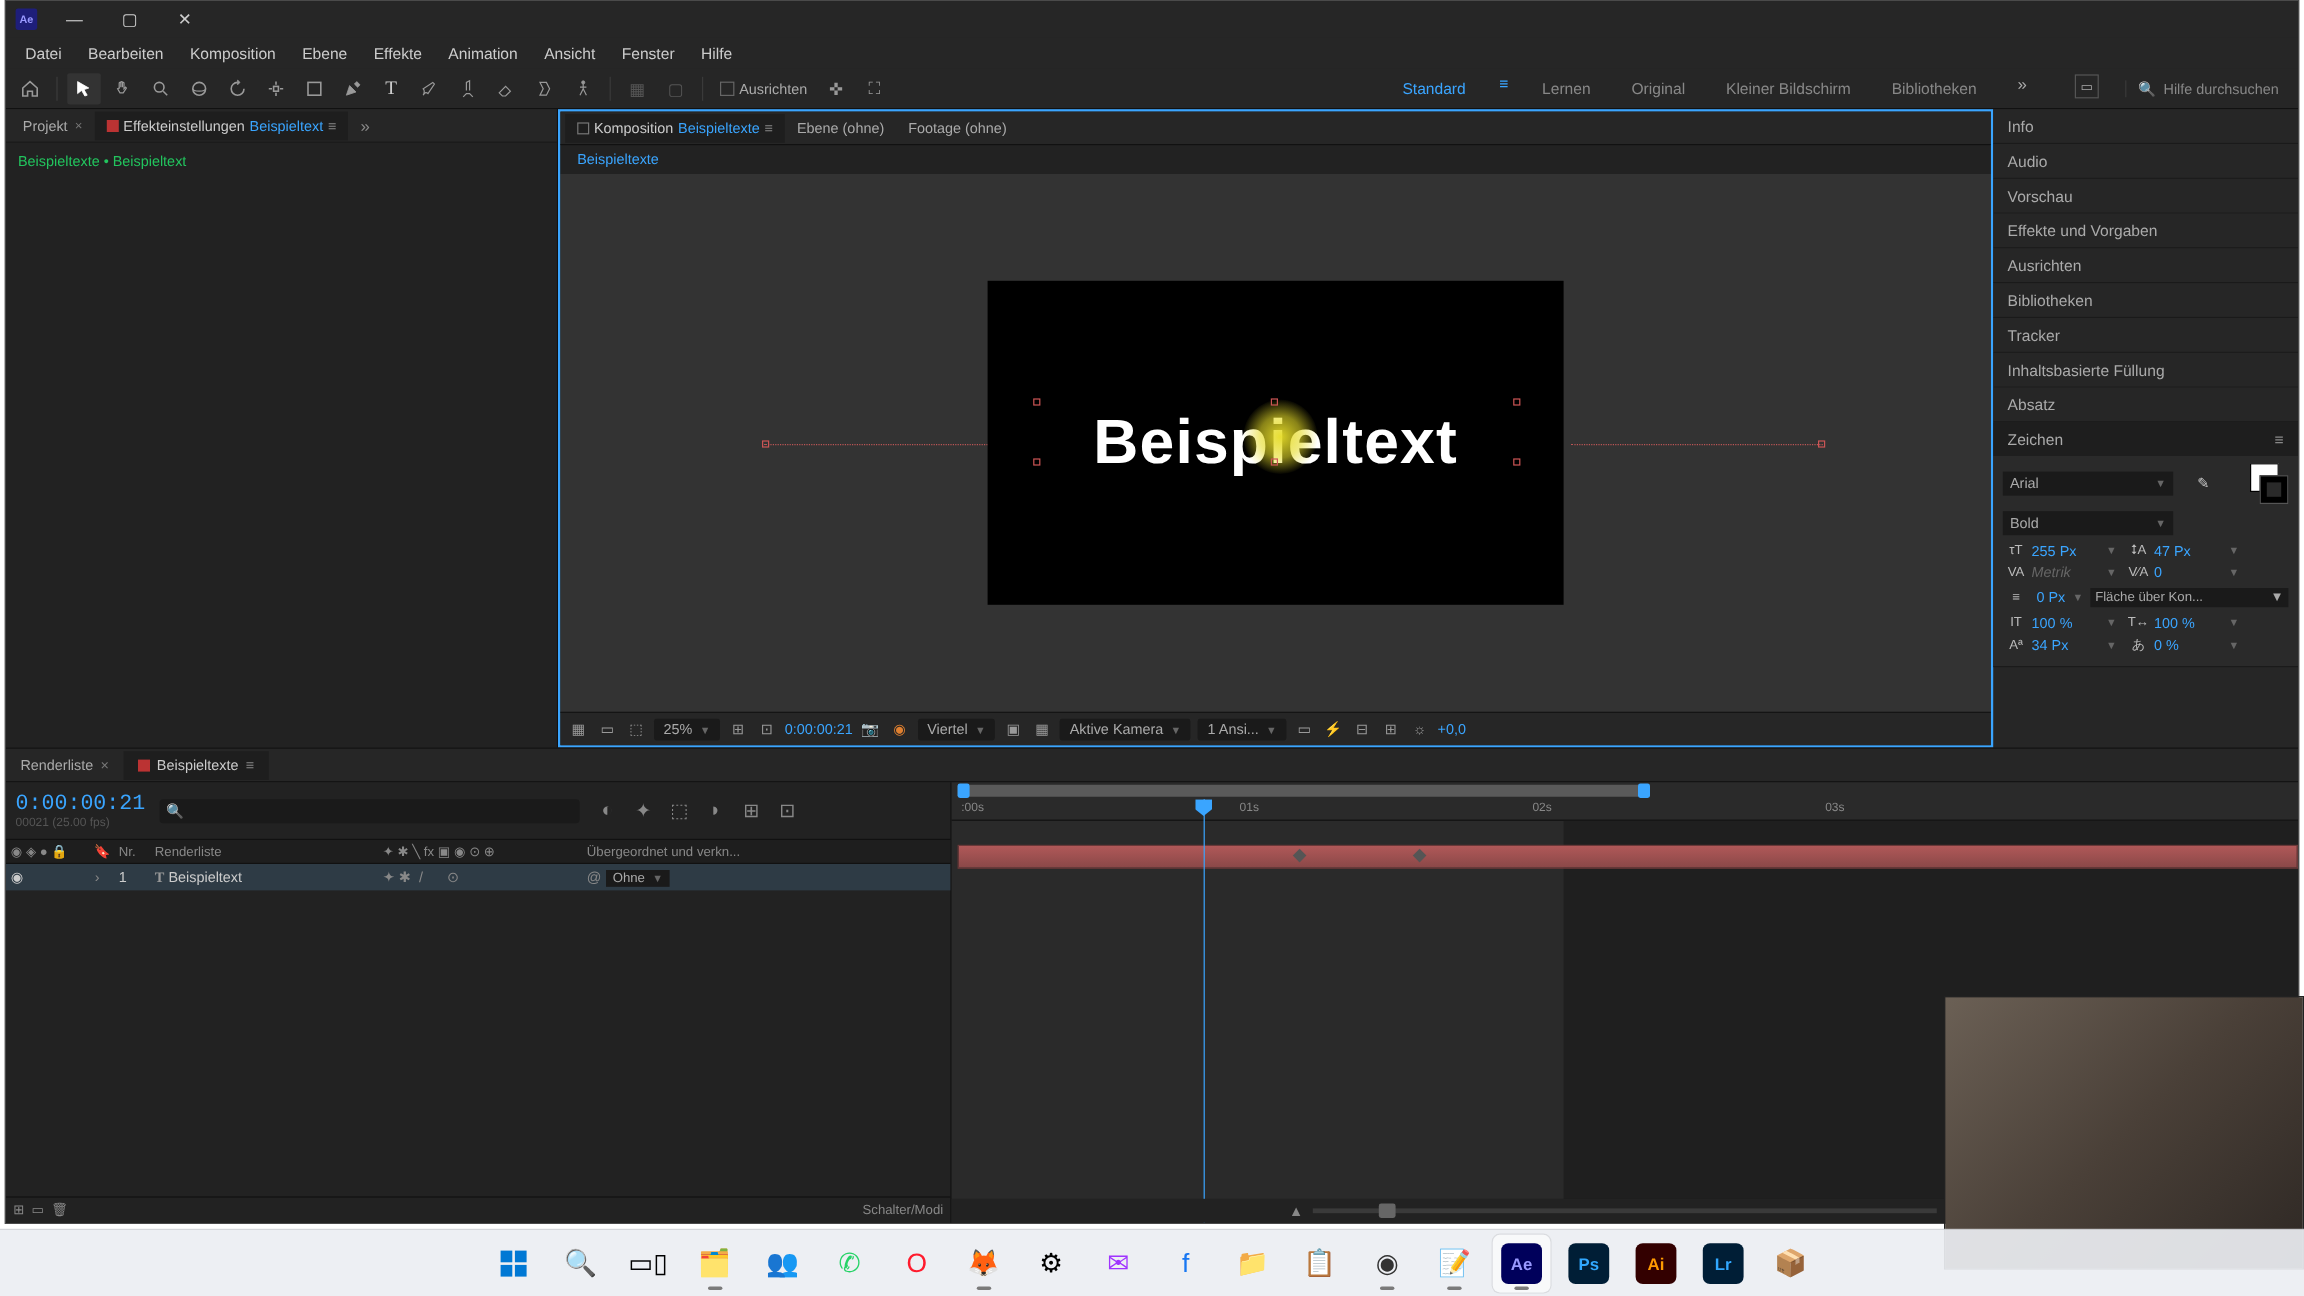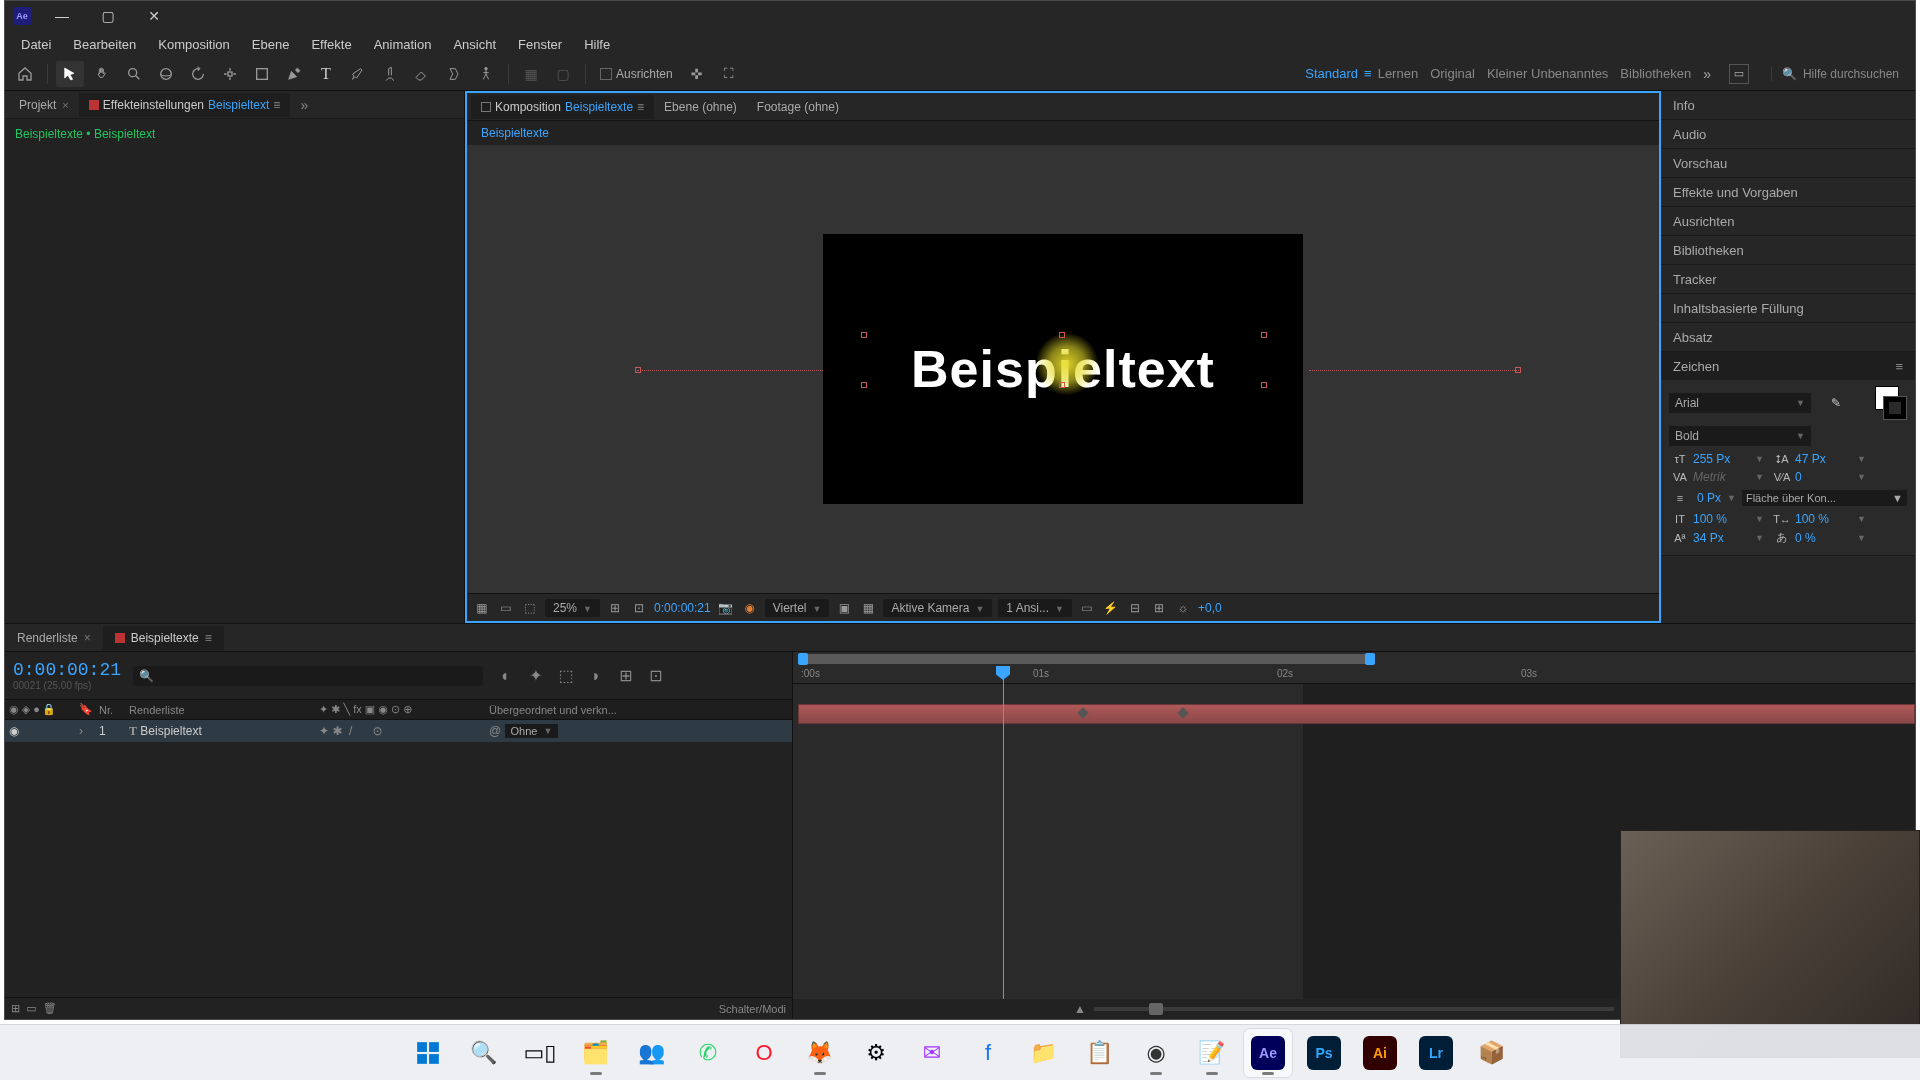--- a/index.html
+++ b/index.html
@@ -20,21 +20,21 @@
 .menubar span { color: #ccc; font-size: 13px; padding: 3px 10px; cursor: pointer; }
 
 
 .toolbar { height: 34px; background: #262626; border-bottom: 1px solid #111; display: flex; align-items: center; padding: 0 6px; gap: 4px; }
 .tool { width: 28px; height: 26px; display: flex; align-items: center; justify-content: center; color: #999; cursor: pointer; border-radius: 2px; font-size: 14px; }
 .tool.active { background: #333; color: #fff; }
 .tool svg { width: 16px; height: 16px; fill: currentColor; stroke: currentColor; }
 .tb-sep { width: 1px; height: 20px; background: #3a3a3a; margin: 0 4px; }
 .tb-check { display: flex; align-items: center; gap: 4px; color: #aaa; font-size: 12px; margin: 0 6px; }
 .tb-check .box { width: 12px; height: 12px; border: 1px solid #666; }
-.workspace-tabs { margin-left: auto; display: flex; align-items: center; color: #888; font-size: 13px; padding-right: 10px; }
+.workspace-tabs { margin-left: auto; display: flex; align-items: flex-start; gap: 22px; color: #888; font-size: 13px; padding-right: 10px; }
 .workspace-tabs .ws { cursor: pointer; padding: 4px 6px; }
 .workspace-tabs .ws.active { color: #3aa5ff; }
 .ws-more { color: #aaa; font-size: 14px; padding: 0 6px; cursor: pointer; }
 .search-box { display: flex; align-items: center; gap: 6px; color: #888; font-size: 12px; padding: 0 10px; border-left: 1px solid #3a3a3a; margin-left: 8px; }
 .ws-scope { width: 20px; height: 20px; border: 1px solid #555; display:flex; align-items:center; justify-content:center; color:#aaa; font-size:11px; margin-left:12px;}
 
 
 .main { flex: 1; display: flex; min-height: 0; }
 .main-left { width: 460px; display: flex; flex-direction: column; border-right: 1px solid #111; }
 .main-center { flex: 1; display: flex; flex-direction: column; border-right: 1px solid #111; border: 2px solid #3aa5ff; border-bottom-width:2px; }
@@ -263,21 +263,21 @@
           <span>Ausrichten</span>
     </div>
     <div class="tool">✜</div>
     <div class="tool">⛶</div>
 
     <div class="workspace-tabs">
       <span class="ws active">Standard</span>
       <span style="color:#3aa5ff;">≡</span>
       <span class="ws">Lernen</span>
       <span class="ws">Original</span>
-      <span class="ws">Kleiner Unbenanntes</span>
+      <span class="ws">Kleiner Bildschirm</span>
       <span class="ws">Bibliotheken</span>
       <span class="ws-more">»</span>
       <span class="ws-scope">▭</span>
     </div>
     <div class="search-box">
       <span>🔍</span>
       <span>Hilfe durchsuchen</span>
     </div>
   </div>
 

